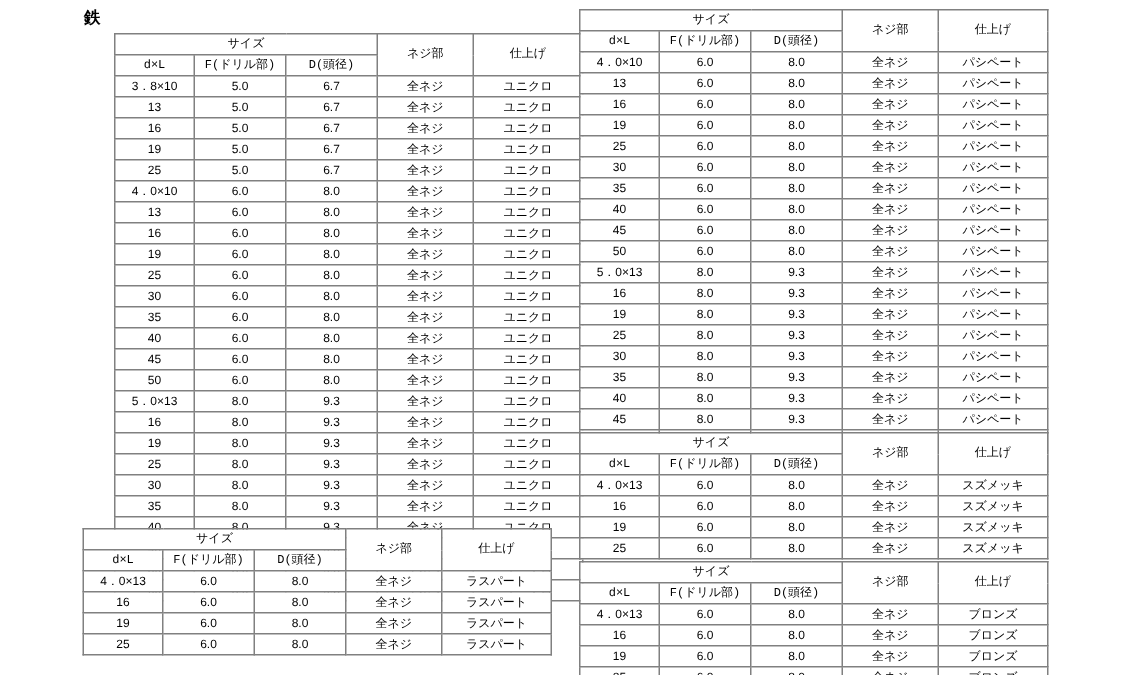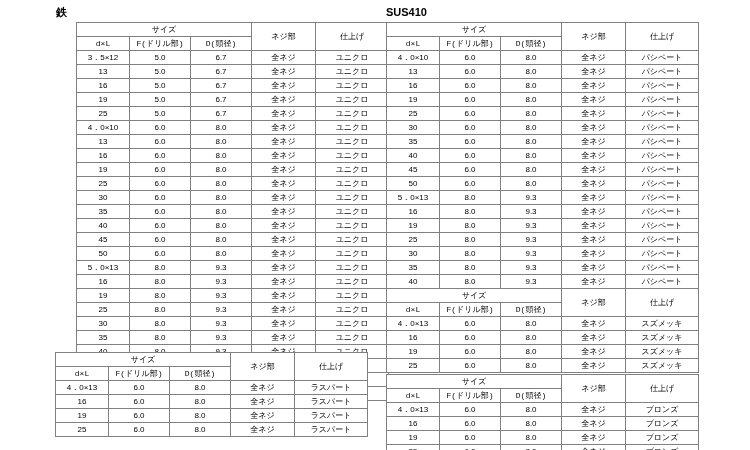--- a/index.html
+++ b/index.html
@@ -73,21 +73,21 @@
         <th class="c-shi" rowspan="2">仕上げ</th>
       </tr>
       <tr>
         <th class="c-dl">d×L</th>
         <th class="c-f">F(ドリル部)</th>
         <th class="c-d">D(頭径)</th>
       </tr>
     </thead>
     <tbody>
         <tr>
-          <td class="c-dl nowrap">3．5×12</td>
+          <td class="c-dl nowrap">3．8×10</td>
           <td class="c-f nowrap">5.0</td>
           <td class="c-d nowrap">6.7</td>
           <td class="c-neji nowrap">全ネジ</td>
           <td class="c-shi nowrap">ユニクロ</td>
         </tr>
         <tr>
           <td class="c-dl nowrap">13</td>
           <td class="c-f nowrap">5.0</td>
           <td class="c-d nowrap">6.7</td>
           <td class="c-neji nowrap">全ネジ</td>
@@ -299,21 +299,20 @@
           <td class="c-f nowrap">6.0</td>
           <td class="c-d nowrap">8.0</td>
           <td class="c-neji nowrap">全ネジ</td>
           <td class="c-shi nowrap">ラスパート</td>
         </tr>
       </tbody>
   </table>
 </div>
 
 <div class="panel" id="panel-sus410">
-  <div class="panel-title">SUS410</div>
   <table class="spec">
     <thead>
       <tr>
         <th class="size-head" colspan="3">サイズ</th>
         <th class="c-neji" rowspan="2">ネジ部</th>
         <th class="c-shi" rowspan="2">仕上げ</th>
       </tr>
       <tr>
         <th class="c-dl">d×L</th>
         <th class="c-f">F(ドリル部)</th>

